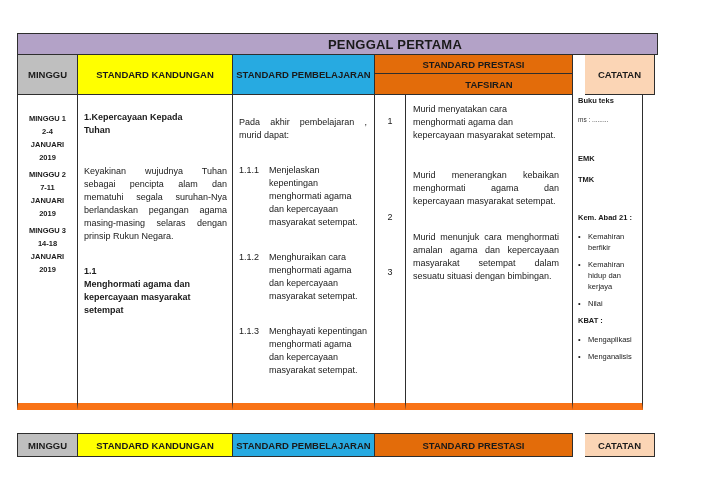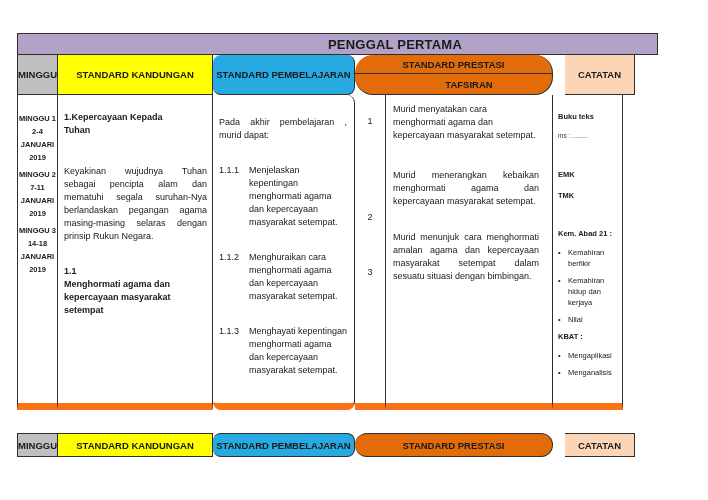--- a/index.html
+++ b/index.html
@@ -19,22 +19,22 @@
   }
 
   
   .hdr-row { display:flex; height:40px; }
   .h-cell {
     border-right:1px solid #2e2e2e; border-bottom:1px solid #2e2e2e;
     display:flex; align-items:center; justify-content:center;
     font-weight:bold; font-size:9.5px; text-align:center;
   }
   .h-cell:first-child { border-left:1px solid #2e2e2e; }
-  .w-minggu { width:41px; }  .w-kand { width:155px; }  .w-pemb { width:142px;border-radius:8px; }
-  .w-prest { width:198px;border-radius:18px; }  .w-cat { width:70px; }
+  .w-minggu { width:61px; }  .w-kand { width:155px; }  .w-pemb { width:142px; }
+  .w-prest { width:198px; }  .w-cat { width:70px; }
   .w-tp { width:31px; }      .w-taf { width:167px; }
   .c-gray { background:#bfbfbf; } .c-yellow { background:#ffff00; }
   .c-blue { background:#27aae1; } .c-orange { background:#e36c0a; }
   .c-peach { background:#fbd5b5;margin-left:12px; }
   .prest-wrap { flex-direction:column; align-items:stretch; justify-content:flex-start; padding:0; }
   .prest-top { height:19px; border-bottom:1px solid #2e2e2e; display:flex; align-items:center; justify-content:center; }
   .prest-sub { display:flex; height:20px; }
   .sub-tp { border-right:3px solid #be185d; display:flex; align-items:center; justify-content:center;margin-top:37px; }
   .sub-taf { flex:1; display:flex; align-items:center; justify-content:center; }
 
@@ -65,21 +65,21 @@
   .tp-cell { text-align:center; }
   .tp-num { position:absolute; left:0; width:100%; text-align:center; }
   .tp-1 { top:20px; } .tp-2 { top:116px; } .tp-3 { top:171px; }
 
   .taf-cell { padding:8px 12px 0 7px; }
   .taf-p { max-width:146px; }
   .taf-p.j { text-align:justify; }
   .taf-p + .taf-p { margin-top:27px; }
   .taf-p.p3 { margin-top:23px; }
 
-  .cat-cell { padding:16px 4px 0 5px; font-size:7.5px; line-height:11px; }
+  .cat-cell { padding:0 4px 0 5px; font-size:7.5px; line-height:11px; }
   .c-h { font-weight:bold; }
   .c-ms { font-size:6.5px; margin-top:8px; color:#333; }
   .c-emk { margin-top:28px; } .c-tmk { margin-top:10px; }
   .c-kem { margin-top:27px; } .c-kbat { margin-top:6px; }
   .blist { margin-top:8px; }
   .bullet { display:flex; margin-bottom:6px; }
   .bullet::before { content:"\2022"; width:10px; flex-shrink:0; }
   .bullet .btxt { flex:1; }
 
   

